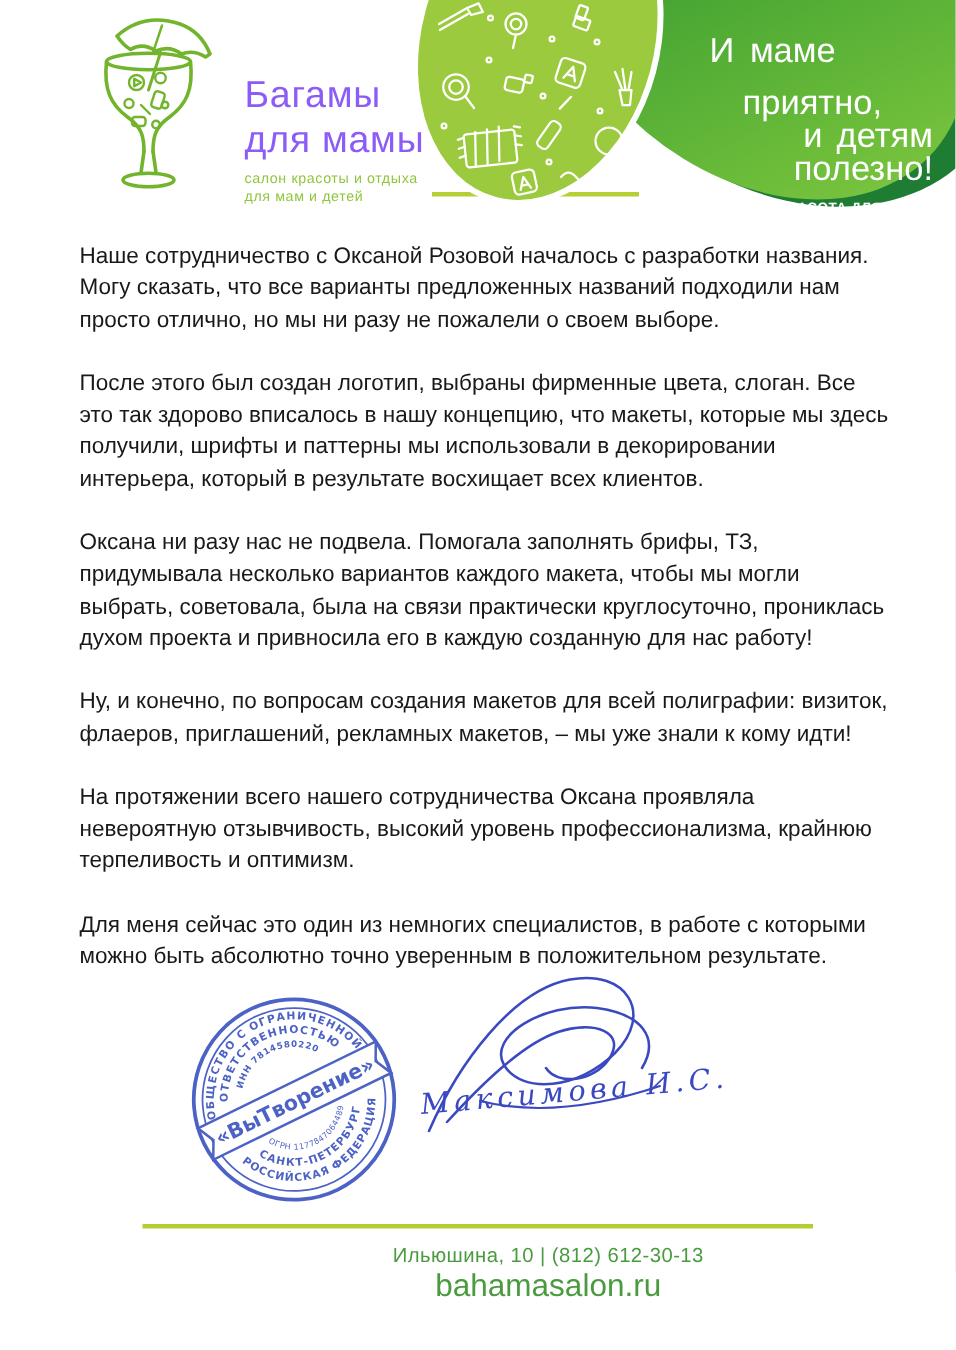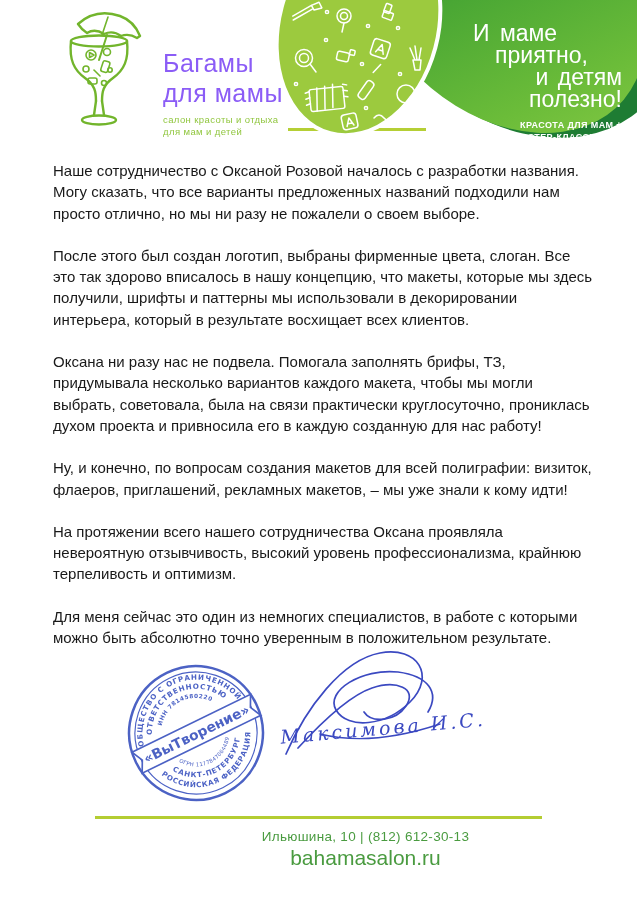--- a/index.html
+++ b/index.html
@@ -25,21 +25,21 @@
     background:linear-gradient(115deg,#23812f 8%,#4aa734 45%,#6bbc39 78%,#83c844 100%);
     transform:rotate(40deg); z-index:3;
   }
   .ellipse-lime{
     left:277px; top:-84px; width:155px; height:215px;
     background:#9cca3e; border:4px solid #ffffff; transform:rotate(15deg); z-index:4;
   }
   .doodles{position:absolute; left:282px; top:0; width:150px; height:132px; z-index:5;}
   .badge-text{position:absolute; left:446px; top:22px; width:176px; z-index:6; color:#ffffff;}
   .badge-text .l1{font-size:23px; line-height:22px; word-spacing:4px; text-align:left; margin-left:27px;}
-  .badge-text .l2{font-size:23px; line-height:22px; text-align:right; margin-right:34px;}
+  .badge-text .l2{font-size:23px; line-height:22px; text-align:right; margin-right:34px;margin-top:13px;}
   .badge-text .l3{font-size:23px; line-height:22px; word-spacing:3px; text-align:right;}
   .badge-sub{margin-top:9px; text-align:right; font-size:9px; font-weight:bold; line-height:12px; letter-spacing:.4px;}
   
   .letter{position:absolute; left:53px; top:160px; width:540px; color:#191919;}
   .letter p{margin:0 0 21px 0; font-size:15px; line-height:21.3px;}
   
   .stamp{position:absolute; left:125px; top:662px; width:142px; height:142px;
          transform:rotate(-26deg); opacity:.92;}
   
   .signature{position:absolute; left:268px; top:636px; width:300px; height:150px;}

